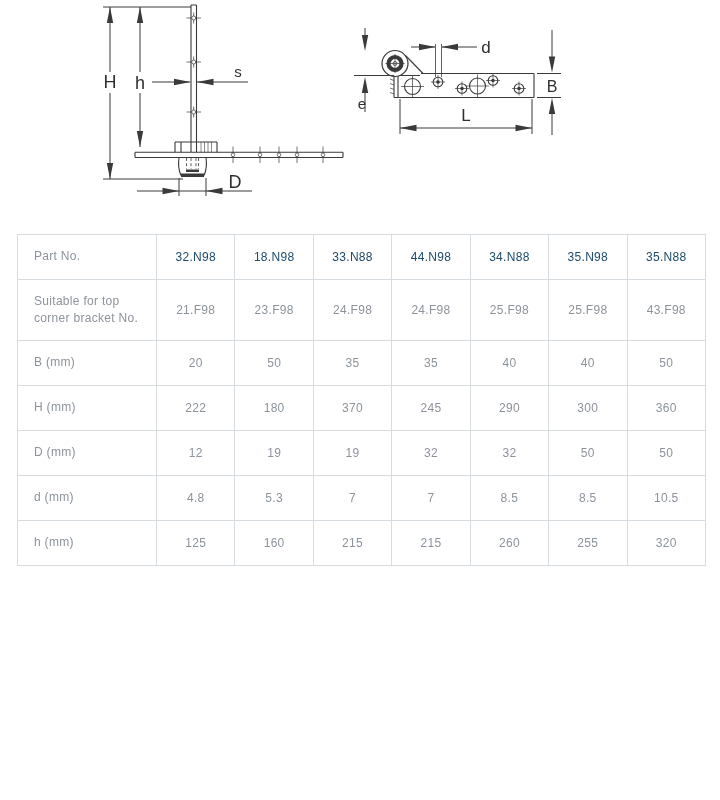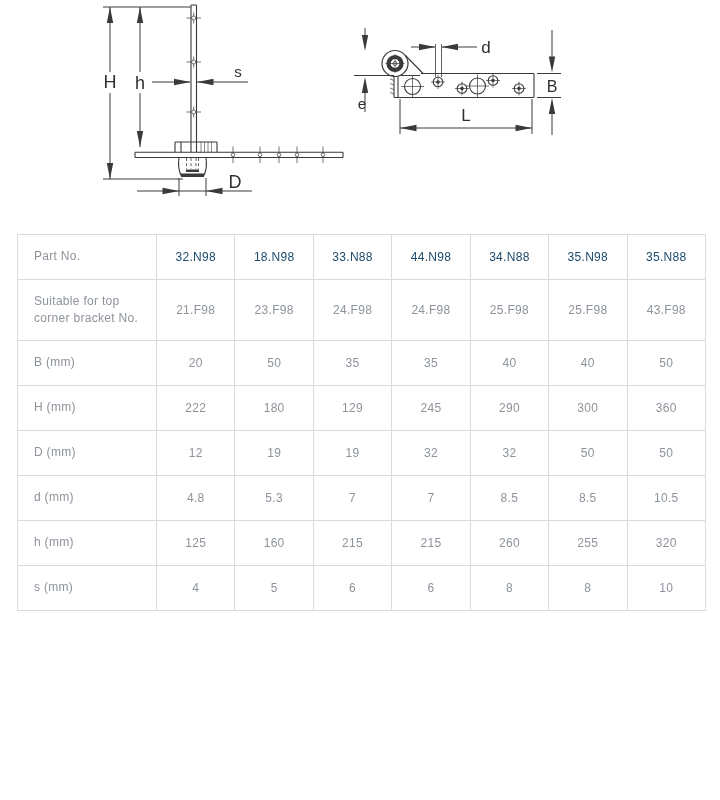--- a/index.html
+++ b/index.html
@@ -254,21 +254,21 @@
           <td class="value-cell">35</td>
           <td class="value-cell">35</td>
           <td class="value-cell">40</td>
           <td class="value-cell">40</td>
           <td class="value-cell">50</td>
         </tr>
         <tr>
           <th class="label-cell">H (mm)</th>
           <td class="value-cell">222</td>
           <td class="value-cell">180</td>
-          <td class="value-cell">129</td>
+          <td class="value-cell">370</td>
           <td class="value-cell">245</td>
           <td class="value-cell">290</td>
           <td class="value-cell">300</td>
           <td class="value-cell">360</td>
         </tr>
         <tr>
           <th class="label-cell">D (mm)</th>
           <td class="value-cell">12</td>
           <td class="value-cell">19</td>
           <td class="value-cell">19</td>
@@ -290,26 +290,16 @@
         <tr>
           <th class="label-cell">h (mm)</th>
           <td class="value-cell">125</td>
           <td class="value-cell">160</td>
           <td class="value-cell">215</td>
           <td class="value-cell">215</td>
           <td class="value-cell">260</td>
           <td class="value-cell">255</td>
           <td class="value-cell">320</td>
         </tr>
-        <tr>
-          <th class="label-cell">s (mm)</th>
-          <td class="value-cell">4</td>
-          <td class="value-cell">5</td>
-          <td class="value-cell">6</td>
-          <td class="value-cell">6</td>
-          <td class="value-cell">8</td>
-          <td class="value-cell">8</td>
-          <td class="value-cell">10</td>
-        </tr>
       </tbody>
   </table>
 
 </div>
 
 </body></html>

